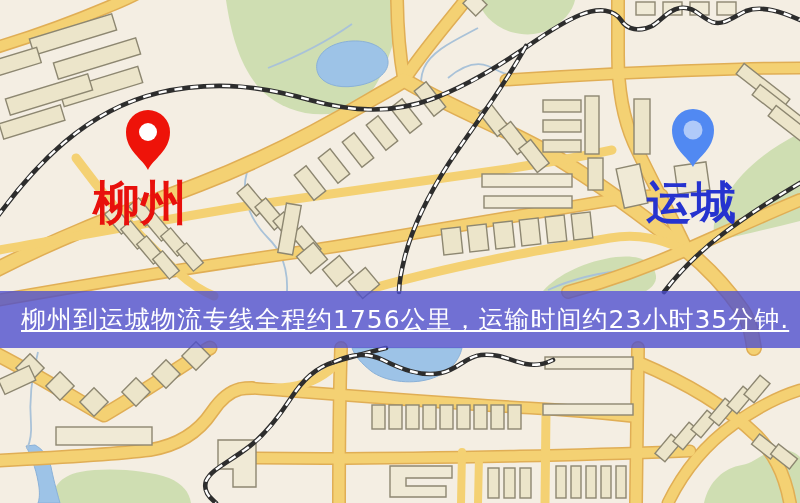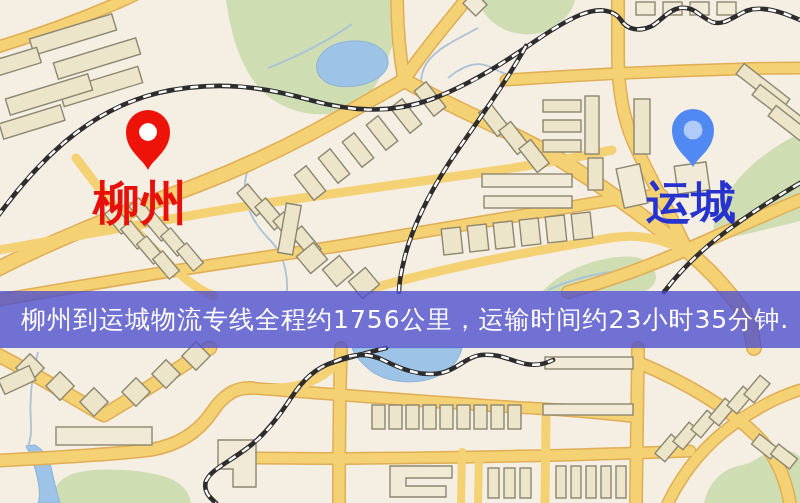--- a/index.html
+++ b/index.html
@@ -13,21 +13,21 @@
   .bld{fill:#ece5ca;stroke:#8d8771;stroke-width:1.4;}
   .bld2{fill:#f0ead6;stroke:#8d8771;stroke-width:1.4;}
   .park{fill:#cfdeb2;stroke:none;}
   .water{fill:#9dc3e7;stroke:#8ab1d8;stroke-width:1;}
   .stream{fill:none;stroke:#a9c2d8;stroke-width:1.8;}
   .pin-label{font-family:"DejaVu Serif","Liberation Serif",serif;font-weight:bold;}
   .banner{position:absolute;left:0;right:0;top:291px;height:57px;
           background:rgba(75,77,206,0.78);display:flex;align-items:center;
           padding-left:21px;box-sizing:border-box;white-space:nowrap;overflow:hidden;}
   .banner span{color:#ffffff;font-size:25px;letter-spacing:1px;
-          font-family:"DejaVu Sans","Liberation Sans",sans-serif;}
+          font-family:"DejaVu Sans","Liberation Sans",sans-serif;text-decoration:underline;}
 </style>
 </head>
 <body>
 
 <div id="stage">
   <svg width="800" height="503" viewBox="0 0 800 503" xmlns="http://www.w3.org/2000/svg">
     <rect x="0" y="0" width="800" height="503" fill="#f4eee3"></rect>
 
     <g>
       <path class="park" d="M226,0 C231,34 240,68 262,91 C286,114 322,120 350,109 C372,100 383,74 392,47 C397,29 401,13 403,0 Z"></path>

